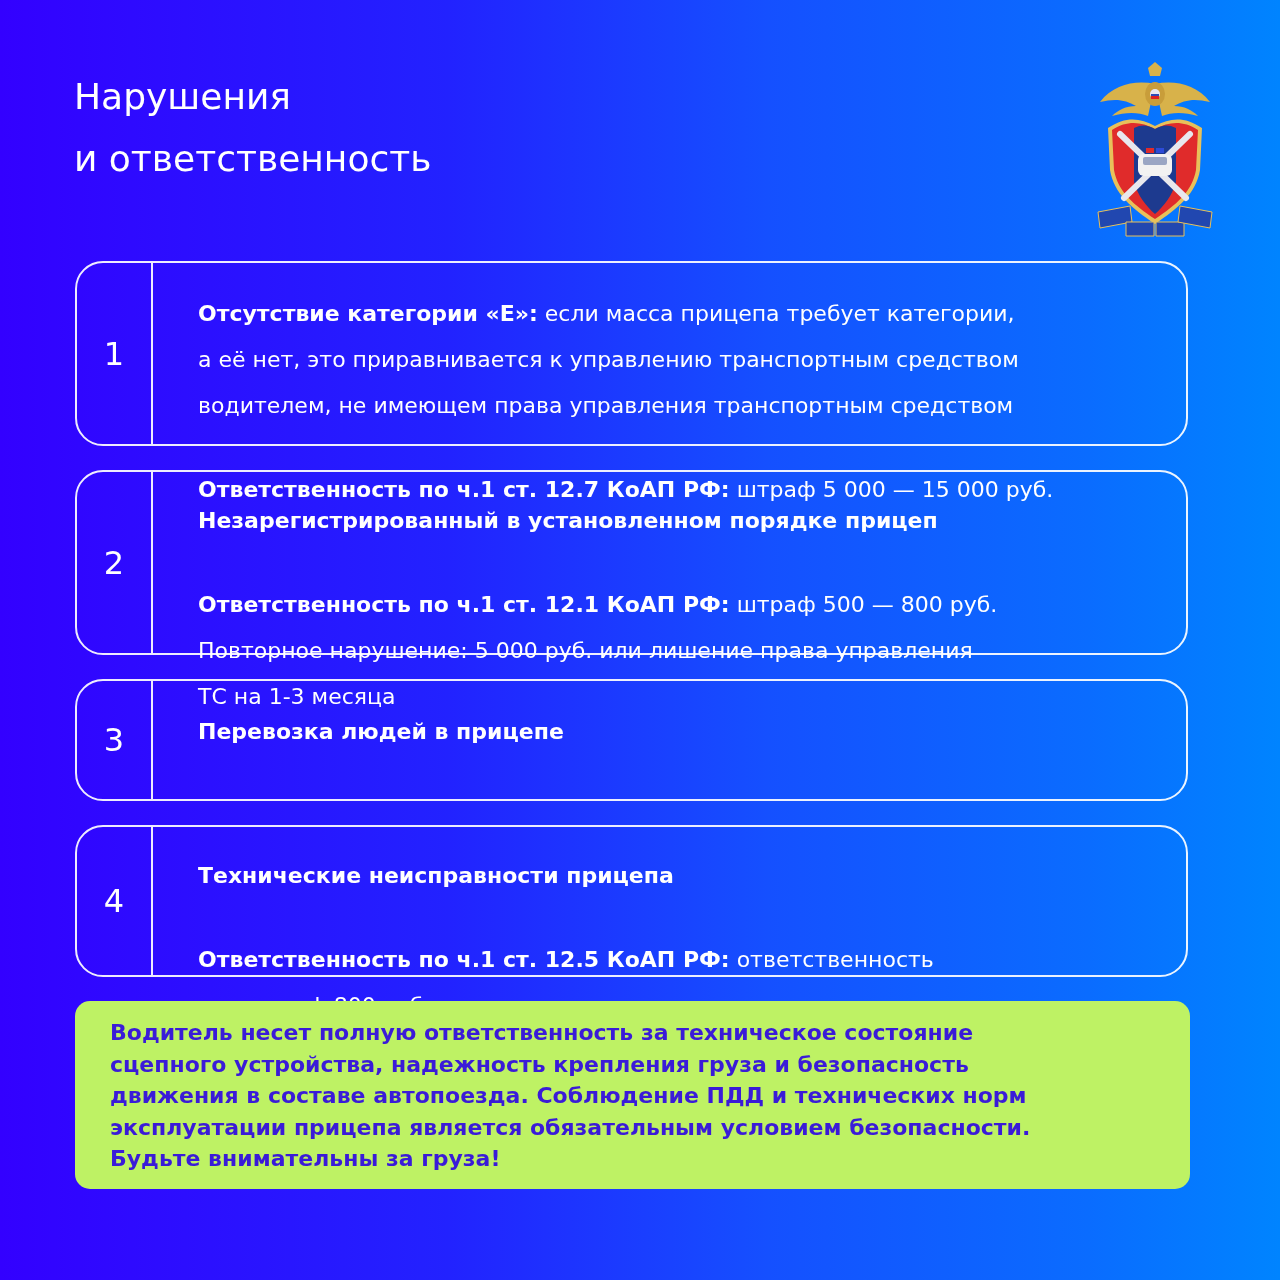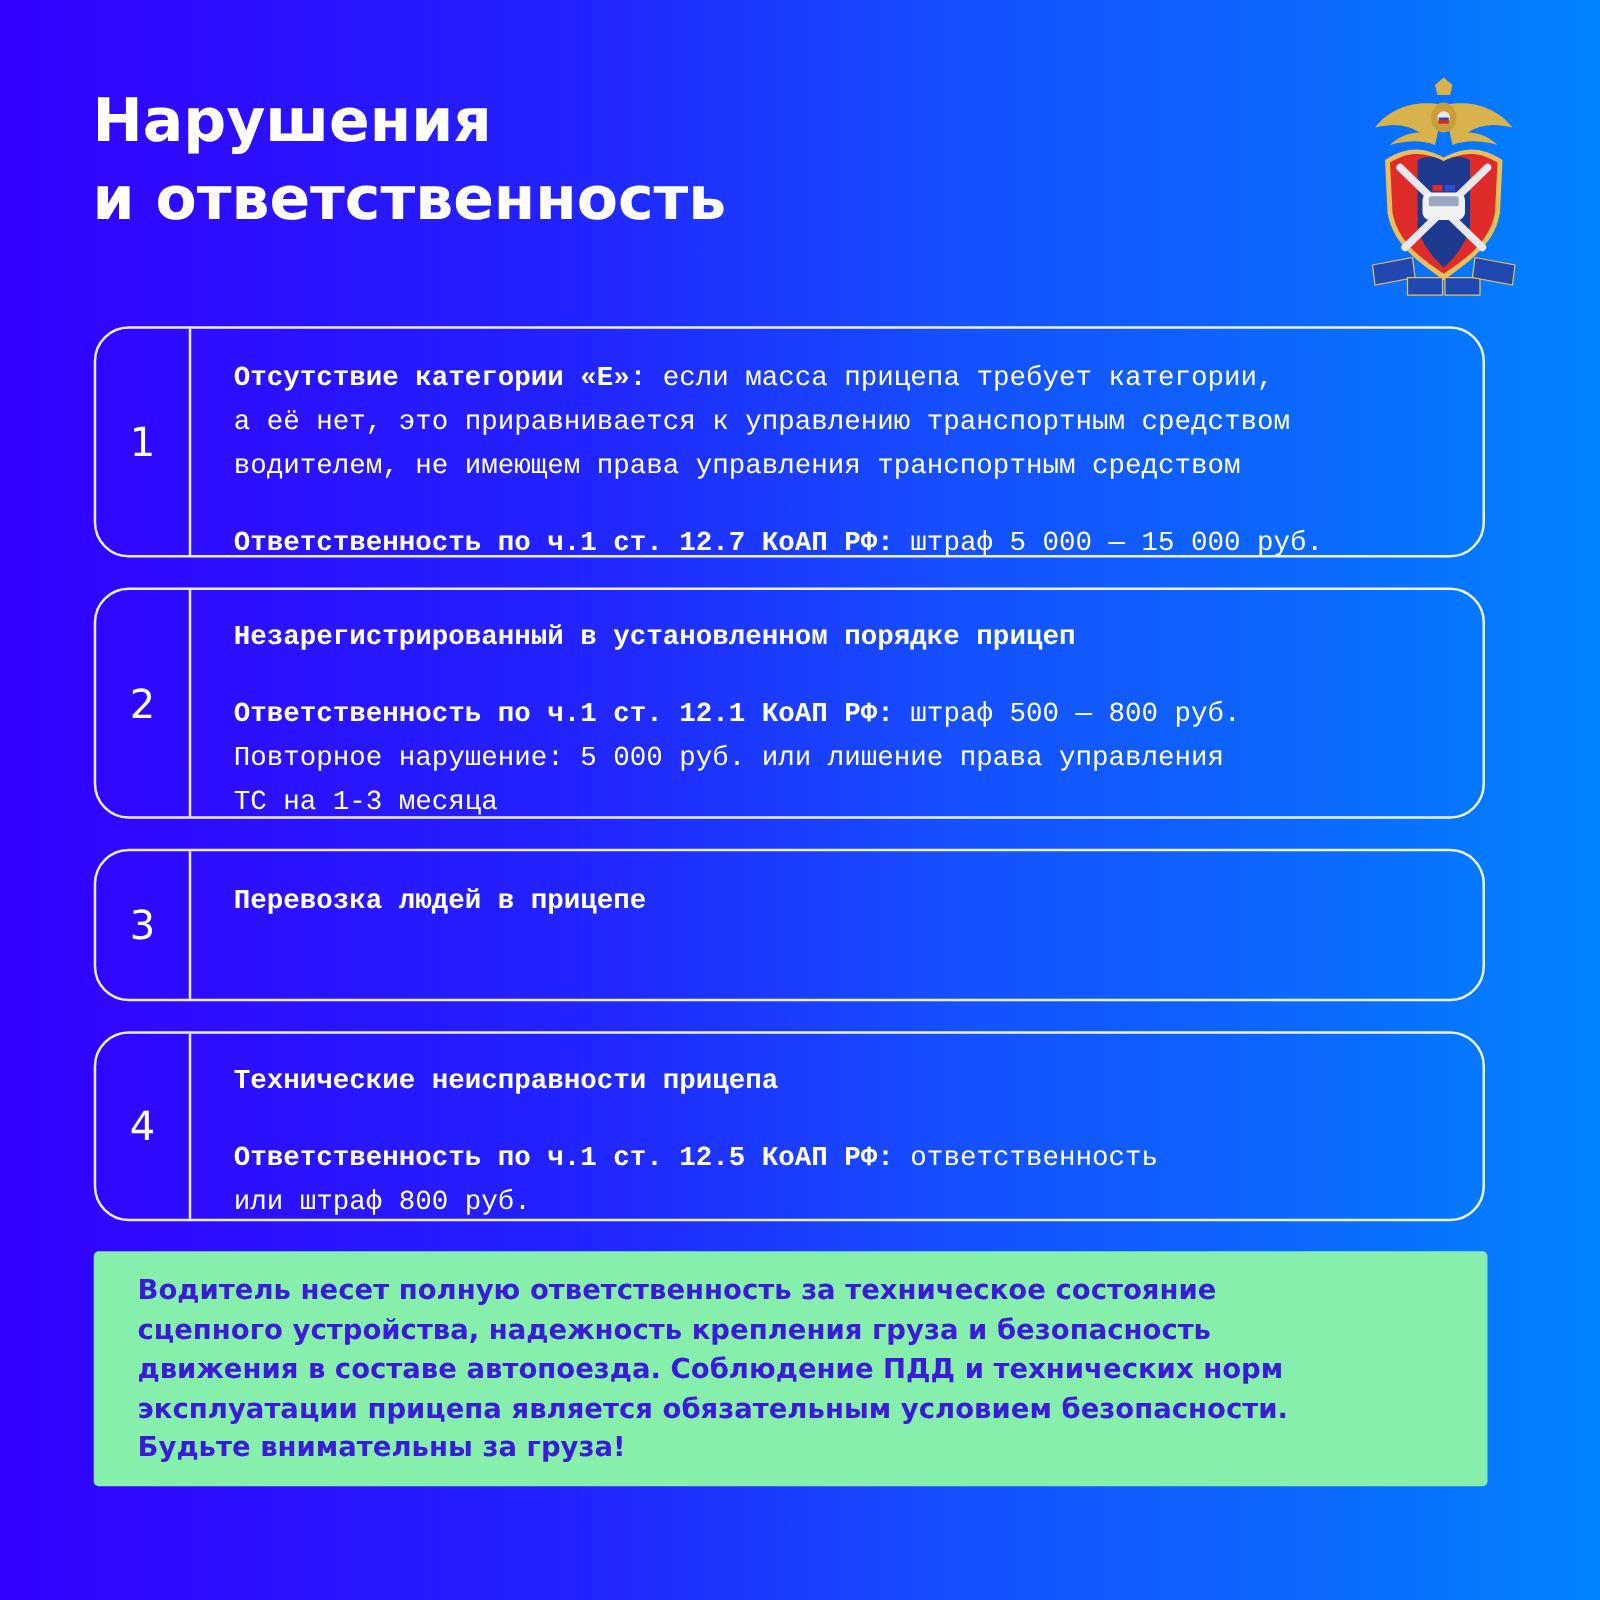--- a/index.html
+++ b/index.html
@@ -4,55 +4,55 @@
 <style>
   html, body { margin: 0; padding: 0; }
   body {
     width: 1280px; height: 1280px; overflow: hidden; position: relative;
     background: linear-gradient(90deg, #3300ff 0%, #2222ff 35%, #1550ff 60%, #0a6cff 85%, #0084ff 100%);
     font-family: "DejaVu Sans", sans-serif;
     color: #ffffff;
   }
   .title {
     position: absolute; left: 74px; top: 66px;
-    font-family: "DejaVu Sans", sans-serif; font-weight: bold;
-    font-size: 48px; line-height: 62px; letter-spacing: 0px; margin: 0;
+    font-family: "DejaVu Sans", sans-serif; font-weight: normal;
+    font-size: 36px; line-height: 62px; letter-spacing: 0px; margin: 0;
   }
   .title span { display: block; }
   .emblem { position: absolute; left: 1096px; top: 62px; width: 118px; height: 176px; }
 
   .card {
     position: absolute; left: 75px; width: 1113px;
     border: 2px solid rgba(255,255,255,0.92); border-radius: 28px;
     box-sizing: border-box; display: flex;
   }
   .card .num {
     width: 74px; flex: none; border-right: 2px solid rgba(255,255,255,0.92);
     display: flex; align-items: center; justify-content: center;
     font-size: 32px; font-weight: normal;
   }
   .card .body { padding: 20px 0 0 30px; font-size: 22px; line-height: 31px; }
-  .card p { margin: 4px; font-family: Liberation Mono, monospace; }
+  .card p { margin: 15px; }
   .card .gap { height: 22px; }
   .b { font-weight: bold; }
 
   .c1 { top: 261px; height: 185px; }
   .c2 { top: 470px; height: 185px; }
   .c3 { top: 679px; height: 122px; }
   .c4 { top: 825px; height: 152px; }
   .c1 .body { padding-top: 20px; }
   .c2 .body { padding-top: 18px; }
   .c3 .body { }
   .c4 .body { padding-top: 18px; }
   .c1 .gap { height: 23px; }
   .c2 .gap, .c3 .gap, .c4 .gap { height: 23px; }
 
   .info {
     position: absolute; left: 75px; top: 1001px; width: 1115px; height: 188px;
-    background: #86efac; border-radius: 4px; box-sizing: border-box;
+    background: #bef264; border-radius: 15px; box-sizing: border-box;
     padding: 16px 0 0 35px;
     color: #3a1bd8; font-weight: bold; font-size: 22px; line-height: 31.5px;
   }
   .info p { margin: 0; }
 </style>
 </head>
 <body>
 
 <h1 class="title">
   <span>Нарушения</span>

